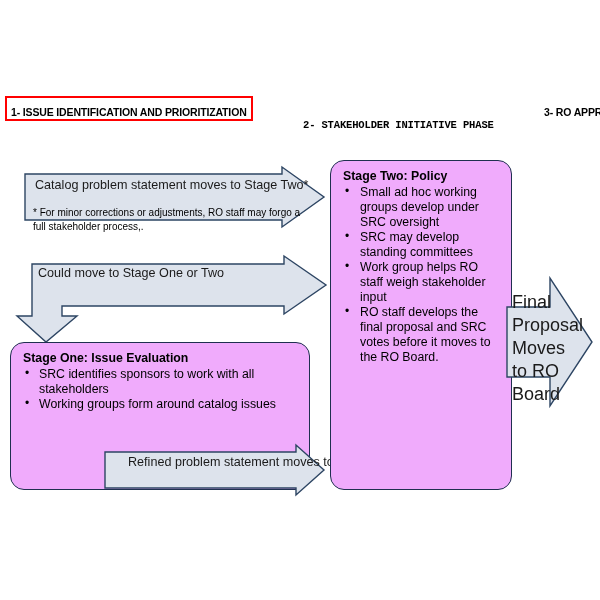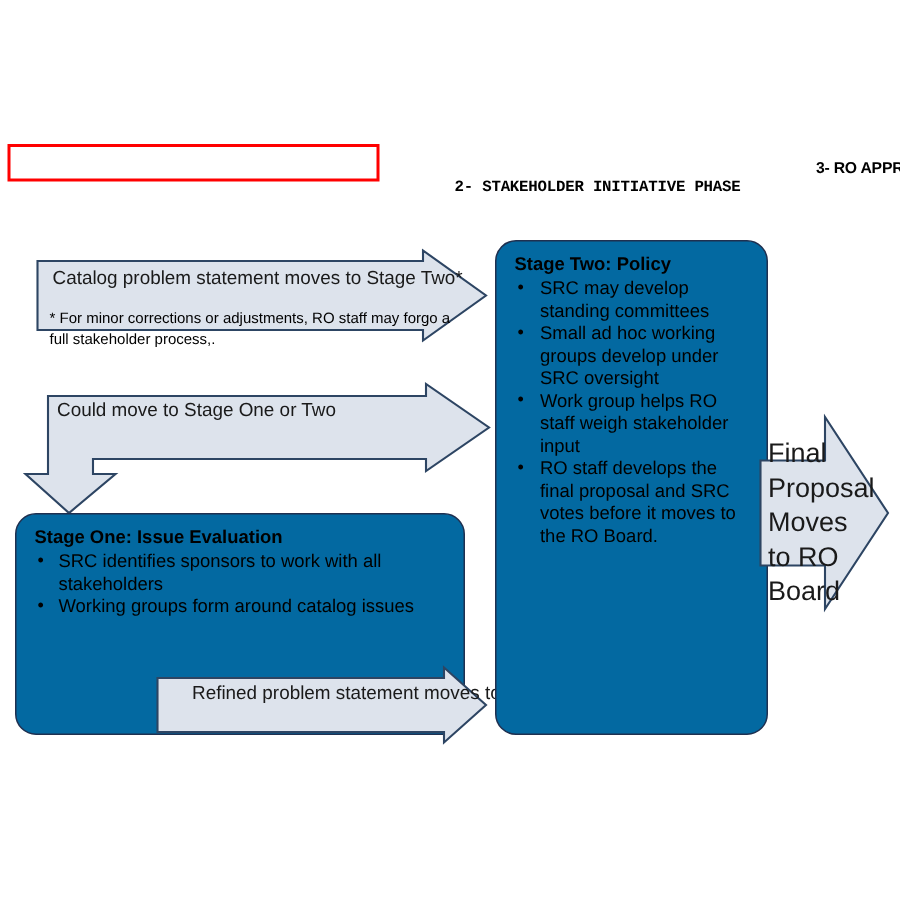--- a/index.html
+++ b/index.html
@@ -50,21 +50,21 @@
     left: 508px;
     top: 106px;
     margin-left: 36px;
   }
 
   
   .stage-box {
     position: absolute;
     border: 1.4px solid #1f3050;
     border-radius: 14px;
-    background: #0369a1;
+    background: #f0abfc;
     box-sizing: border-box;
   }
   #stage-two-box {
     left: 330px;
     top: 160px;
     width: 182px;
     height: 330px;
   }
   #stage-one-box {
     left: 10px;
@@ -160,20 +160,21 @@
     font-size: 18px;
     line-height: 1.28;
   }
 </style>
 </head>
 <body>
 
 <div id="canvas">
 
   <div id="phase-1-box"></div>
+  <div class="phase-header" id="phase-1-label">1- ISSUE IDENTIFICATION AND PRIORITIZATION</div>
   <div class="phase-header" id="phase-2-label">2- STAKEHOLDER INITIATIVE PHASE</div>
   <div class="phase-header" id="phase-3-label">3- RO APPROVAL</div>
 
   <svg class="arrow-svg" id="arrow-catalog" width="302" height="62" viewBox="0 0 302 62">
     <polygon class="arrow-shape" points="1,8 258,8 258,1 300,31 258,61 258,54 1,54"></polygon>
   </svg>
   <div class="arrow-label" id="arrow-catalog-label">Catalog problem statement moves to Stage Two*</div>
 
   <div id="footnote">* For minor corrections or adjustments, RO staff may forgo a full stakeholder process,.</div>
 
@@ -194,22 +195,22 @@
 
   <svg class="arrow-svg" id="arrow-refined" width="222" height="52" viewBox="0 0 222 52">
     <polygon class="arrow-shape" points="1,8 192,8 192,1 220,26 192,51 192,44 1,44"></polygon>
   </svg>
   <div class="arrow-label" id="arrow-refined-label">Refined problem statement moves to Stage Two</div>
 
   <div class="stage-box" id="stage-two-box">
     <div class="stage-inner">
       <div class="stage-title">Stage Two: Policy</div>
       <ul class="bullets">
+        <li>Small ad hoc working groups develop under SRC oversight</li>
         <li>SRC may develop standing committees</li>
-        <li>Small ad hoc working groups develop under SRC oversight</li>
         <li>Work group helps RO staff weigh stakeholder input</li>
         <li>RO staff develops the final proposal and SRC votes before it moves to the RO Board.</li>
       </ul>
     </div>
   </div>
 
   <svg class="arrow-svg" id="arrow-final" width="88" height="130" viewBox="0 0 88 130">
     <polygon class="arrow-shape" points="1,30 44,30 44,1 86,65 44,129 44,100 1,100"></polygon>
   </svg>
   <div class="arrow-label" id="arrow-final-label">Final Proposal Moves to RO Board</div>

